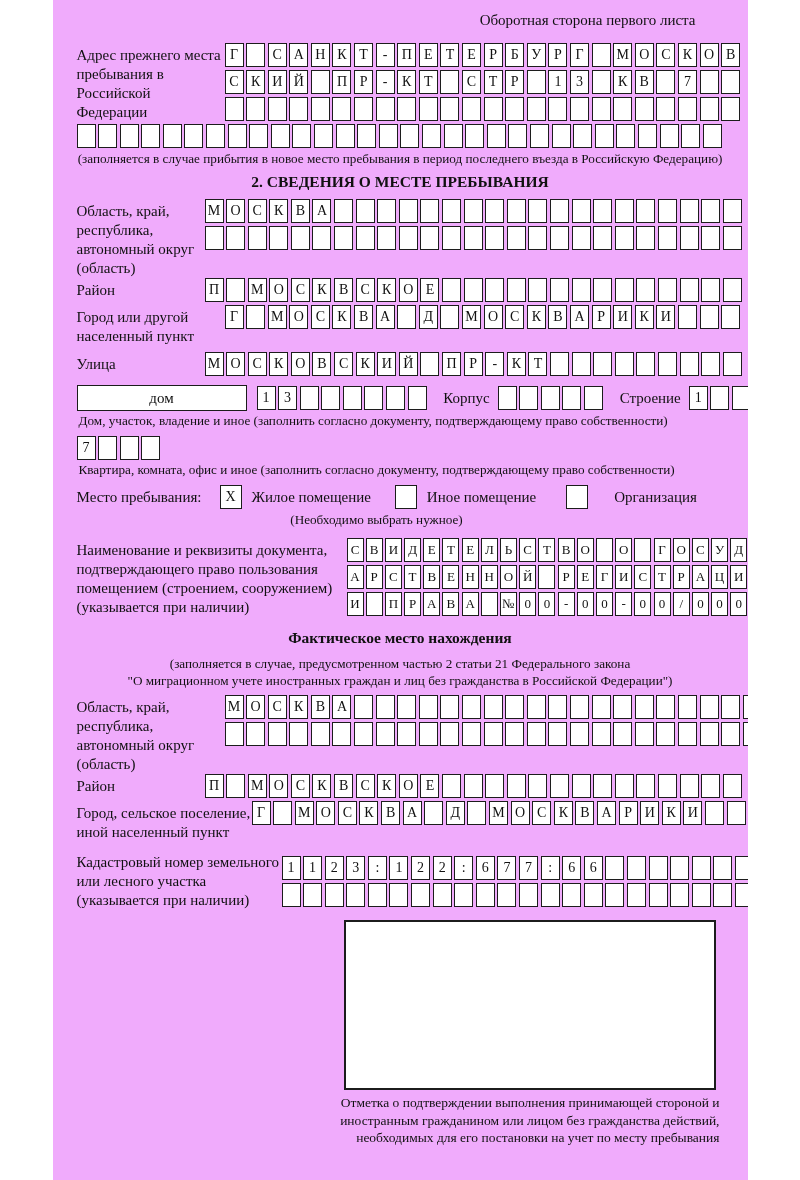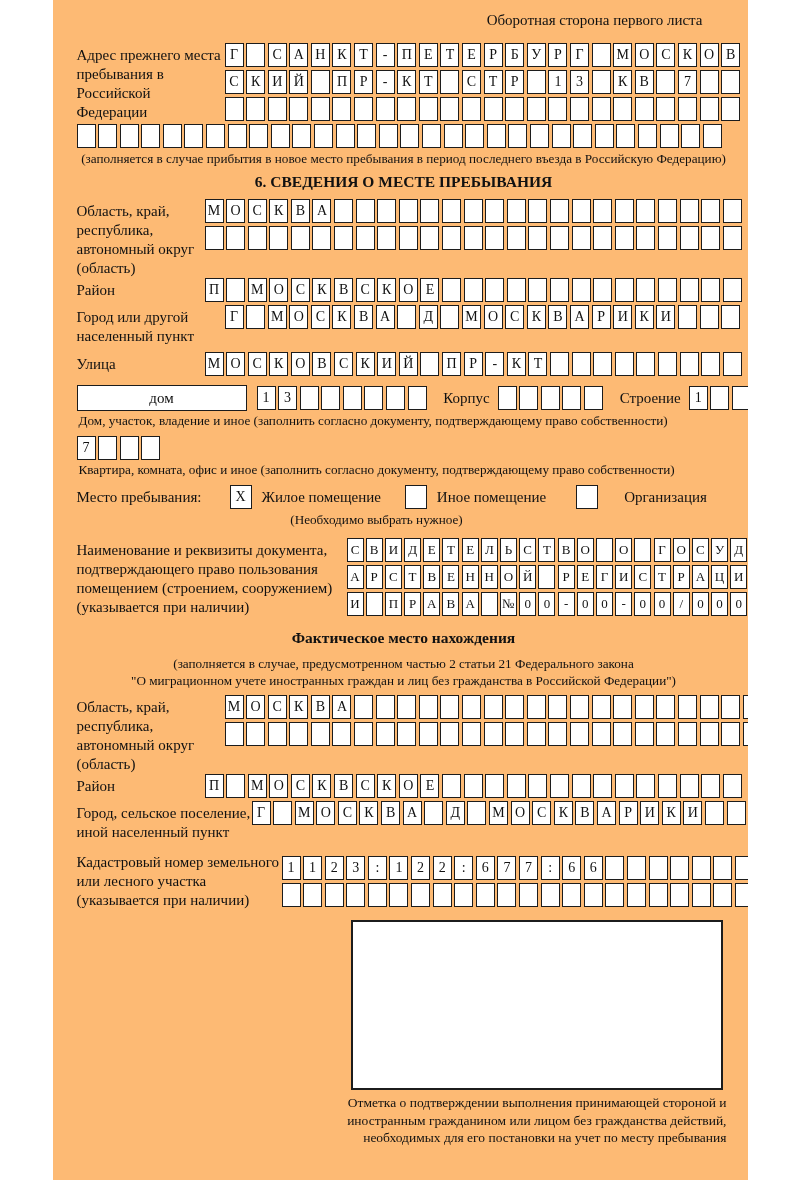--- a/index.html
+++ b/index.html
@@ -1,24 +1,24 @@
 <!DOCTYPE html>
 <html><head>
 <meta charset="utf-8">
 <style>
   * { box-sizing: border-box; margin: 0; padding: 0; }
   html,body { background:#fff; }
   .page {
     position: relative;
     width: 695px; height: 1180px;
     margin: 0 auto;
-    padding: 12px 17px 0 24px;
+    padding: 12px 24px 0 24px;
     font-family: "Liberation Serif", "DejaVu Serif", serif;
     color: #111;
-    background: #fdba74;
+    background: #f0abfc;
     overflow: hidden;
   }
   .hdr-note { text-align: right; font-size: 15px; padding-right: 28px; margin-bottom: 14px; }
 
   .group { display: flex; align-items: flex-start; }
   .glabel { font-size: 15px; line-height: 19px; padding-top: 3px; flex: 0 0 auto; }
   .w148 { width: 148px; } .w128 { width: 128px; } .w175 { width: 175px; }
   .w270 { width: 270px; } .w205 { width: 205px; }
   .gcells { flex: 1 1 auto; }
 
@@ -42,21 +42,21 @@
     border: 1.6px solid #1c1c1c; height: 26px;
     display: flex; align-items: center; justify-content: center;
     font-size: 15px; background: #fff; flex: 0 0 auto;
   }
   .nb-dom { width: 170px; margin-right: 10px; }
   .nb-kv  { width: 196px; margin-right: 10px; }
   .inline-label { font-size: 15px; margin: 0 8px 0 14px; white-space: nowrap; }
   .sub-note { font-size: 13.2px; margin: 1px 0 7px 2px; }
 
   .stay-row { display: flex; align-items: center; font-size: 15px; margin-top: 4px; }
-  .stay-row .lbl { margin-right: 18px; }
+  .stay-row .lbl { margin-right: 8px; }
   .checkbox {
     width: 22px; height: 24px; border: 1.6px solid #1c1c1c;
     text-align: center; font-size: 14px; line-height: 21px;
     margin: 0 10px; flex: 0 0 auto; background:#fff;
   }
   .stay-note { font-size: 13.2px; text-align: center; width: 480px; margin: 3px 0 10px 60px; }
 
   .fact-title { text-align: center; font-weight: bold; font-size: 15.5px; margin: 10px 0 8px 0; }
   .fact-note { text-align: center; font-size: 13.2px; line-height: 17px; }
   .mt6 { margin-top: 6px; } .mt8 { margin-top: 8px; align-items: flex-end; } .mb4 { margin-bottom: 4px; }
@@ -183,21 +183,21 @@
       <div class="cell"></div>
       <div class="cell"></div>
       <div class="cell"></div>
       <div class="cell"></div>
       <div class="cell"></div>
       <div class="cell"></div>
       <div class="cell"></div>
     </div>
   <div class="center-note">(заполняется в случае прибытия в новое место пребывания в период последнего въезда в Российскую Федерацию)</div>
 
-  <div class="sec-title">6. СВЕДЕНИЯ О МЕСТЕ ПРЕБЫВАНИЯ</div>
+  <div class="sec-title">2. СВЕДЕНИЯ О МЕСТЕ ПРЕБЫВАНИЯ</div>
 
   <div class="group">
     <div class="glabel w128">Область, край, республика, автономный округ (область)</div>
     <div class="gcells">
       <div class="cellrow">
           <div class="cell">М</div>
           <div class="cell">О</div>
           <div class="cell">С</div>
           <div class="cell">К</div>
           <div class="cell">В</div>

